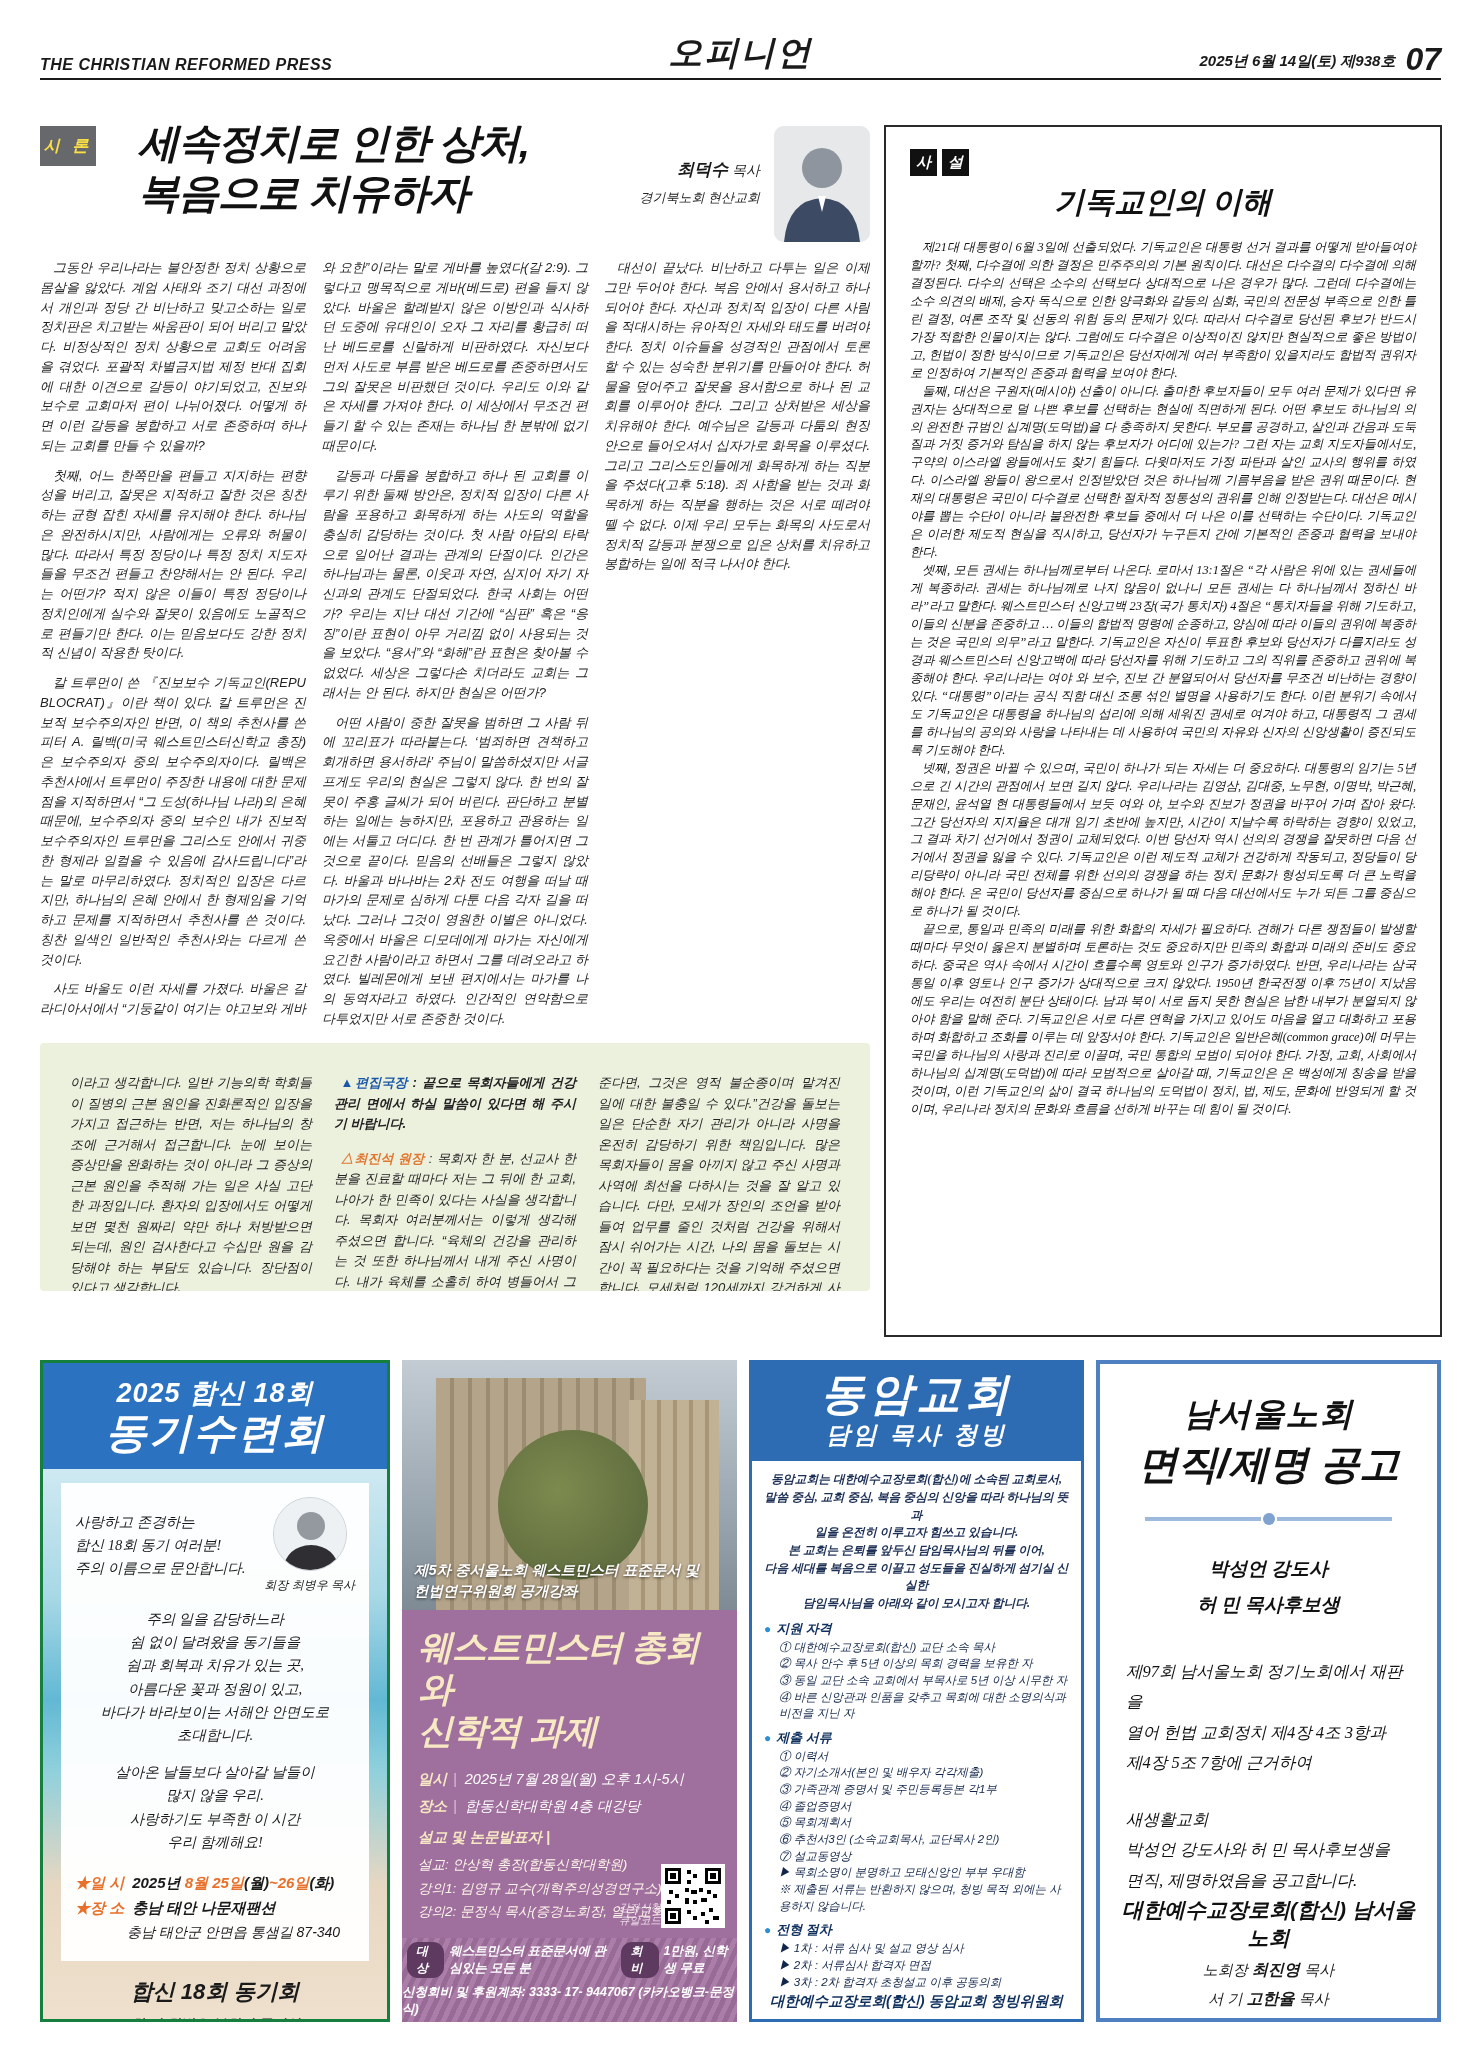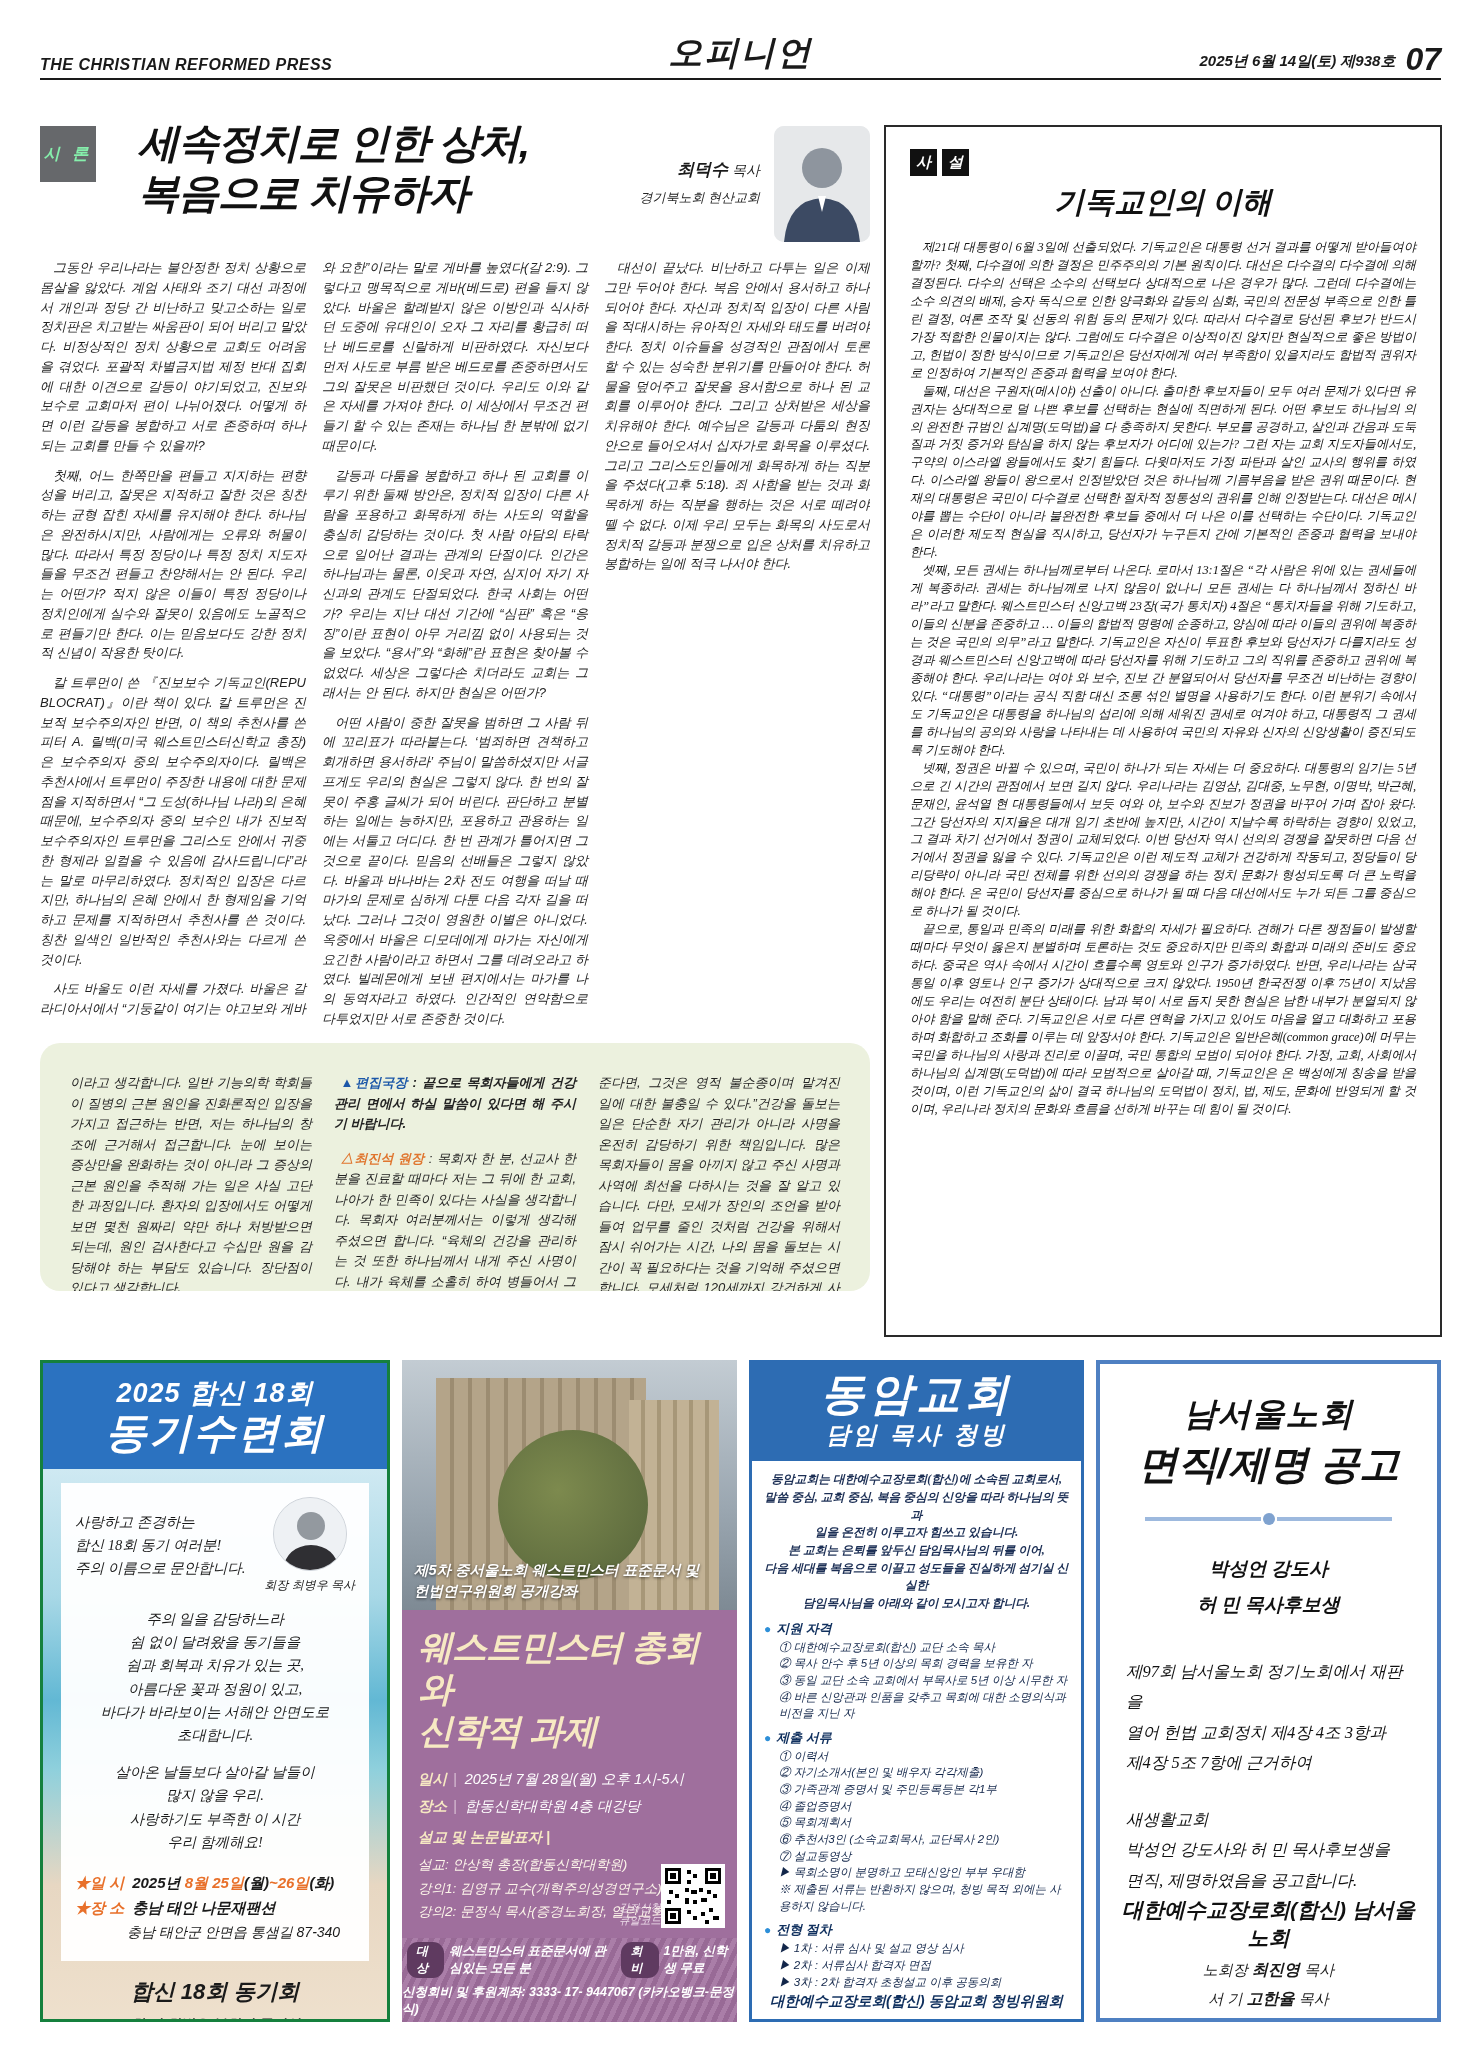--- a/index.html
+++ b/index.html
@@ -13,36 +13,36 @@
             border-bottom:2px solid #1a1a1a; padding-bottom:4px; }
   .masthead { font-size:16px; font-weight:bold; letter-spacing:0.5px; }
   .section-title { font-size:34px; font-weight:800; letter-spacing:2px; position:absolute; left:50%; transform:translateX(-50%); bottom:2px; }
   .issue { display:flex; align-items:flex-end; gap:10px; }
   .issue-date { font-size:15px; font-weight:bold; padding-bottom:3px; }
   .page-no { font-size:32px; font-weight:800; line-height:0.9; }
 
   
   .siron { position:absolute; left:40px; top:118px; width:830px; height:915px; }
   .siron-head { display:flex; align-items:flex-start; }
-  .siron-label { width:56px; height:56px; background:#66686b; color:#86efac; font-size:16px; font-weight:bold;
+  .siron-label { width:56px; height:40px; background:#66686b; color:#fde047; font-size:16px; font-weight:bold;
                  display:flex; align-items:center; justify-content:center; letter-spacing:4px; margin-top:8px; }
   .siron-titles { margin-left:42px; }
   .siron-title { font-size:41px; font-weight:800; letter-spacing:-1px; line-height:1.22; color:#111; }
   .siron-byline { margin-left:auto; text-align:right; margin-top:40px; margin-right:14px; white-space:nowrap; }
   .siron-author { font-size:17px; font-weight:bold; }
   .siron-author-title { font-size:14px; font-weight:normal; }
   .siron-affil { font-size:13px; margin-top:8px; color:#222; }
   .siron-photo { width:96px; height:116px; border-radius:10px; overflow:hidden; background:#e9eaec; flex:0 0 auto; margin-top:8px; position:relative; }
   .silhouette { position:absolute; left:0; right:0; bottom:0; height:100%; }
   .siron-cols { margin-top:16px; height:772px; column-count:3; column-gap:16px; column-fill:auto; overflow:hidden;
                 font-size:13px; line-height:1.52; text-align:justify; word-break:break-all; color:#222; }
   .siron-cols p { text-indent:1em; margin-bottom:10px; }
 
   
-  .ibox { position:absolute; left:40px; top:1043px; width:830px; height:248px; background:#ecf1de; border-radius:20px;
+  .ibox { position:absolute; left:40px; top:1043px; width:830px; height:248px; background:#ecf1de; border-radius:4px;
           padding:30px 30px 24px 30px; display:grid; grid-template-columns:1fr 1fr 1fr; column-gap:22px;
           font-size:13px; line-height:1.58; text-align:justify; word-break:break-all; color:#222; overflow:hidden; }
   .ibox .q-label { color:#1b57a8; font-weight:bold; }
   .ibox .q-text  { font-weight:bold; }
   .ibox .a-label { color:#e0762f; font-weight:bold; }
   .ibox p.qa { margin-bottom:14px; text-indent:0.5em; }
 
   
   .saseol { position:absolute; left:884px; top:125px; width:558px; height:1212px; border:2px solid #2a2a2a;
             padding:22px 24px; background:#fff; overflow:hidden; }

